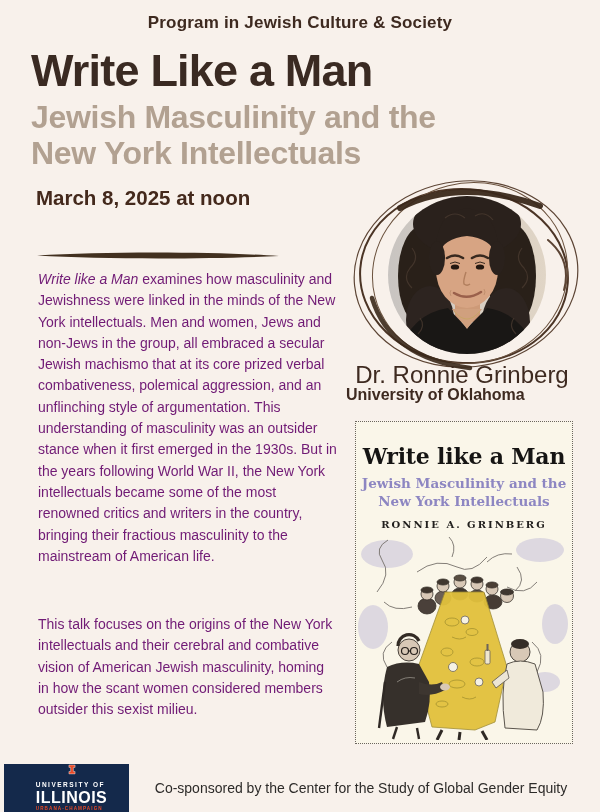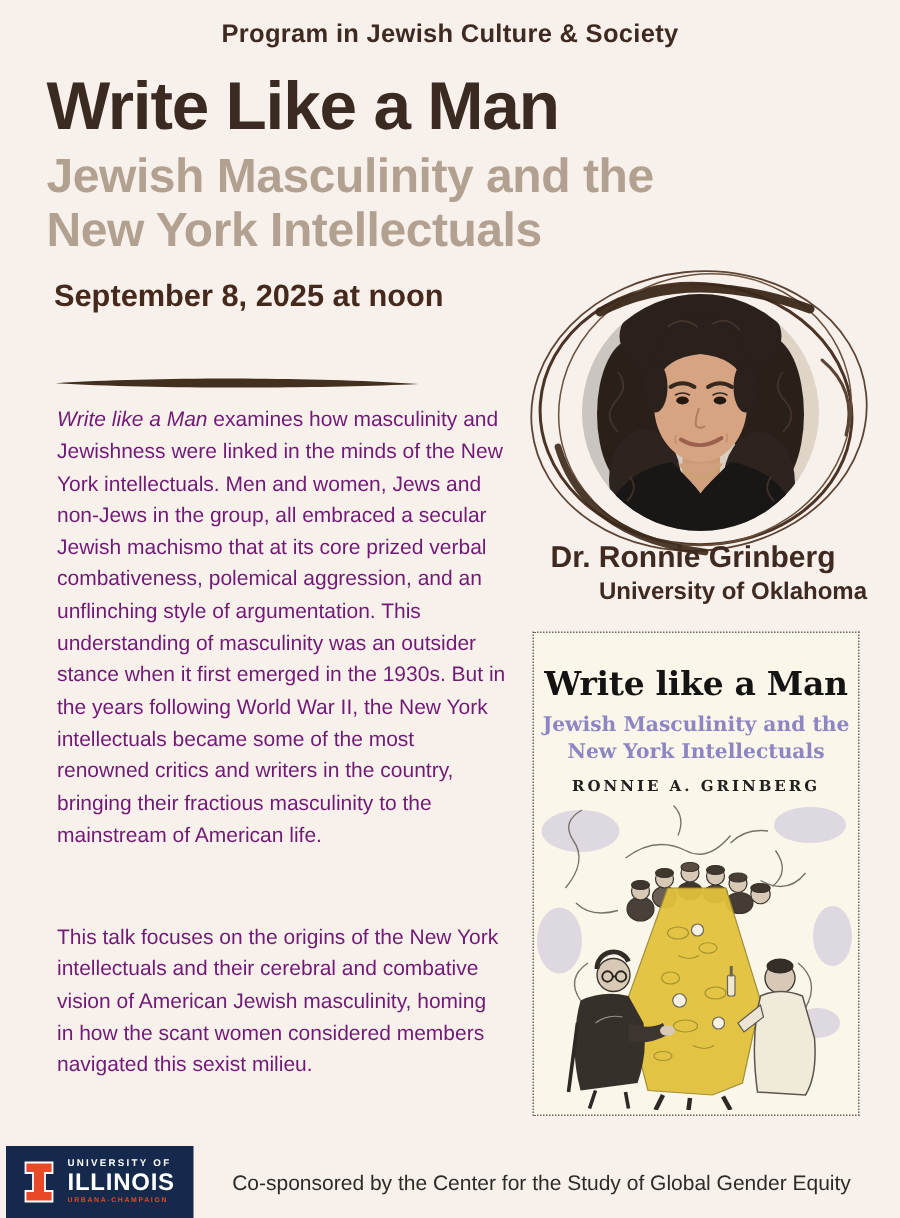--- a/index.html
+++ b/index.html
@@ -29,24 +29,24 @@
   .bodytext{
     position:absolute;left:35px;width:300px;font-size:14px;line-height:21.3px;
     color:#701a75;margin:3px;
   }
   .para1{top:266px;}
   .para2{top:611px;}
   .bodytext em{font-style:italic;}
   .photo-group{position:absolute;left:350px;top:178px;}
   .speaker-name{
     position:absolute;left:346px;top:361px;width:232px;text-align:center;
-    font-size:20px;font-weight:700;color:#3e2a20;
+    font-size:24px;font-weight:400;color:#3e2a20;
   }
   .speaker-affiliation{
-    position:absolute;left:346px;top:386px;width:232px;text-align:right;
+    position:absolute;left:346px;top:386px;width:232px;text-align:left;
     font-size:16px;font-weight:800;color:#3e2a20;
   }
   .book{
     position:absolute;left:355px;top:421px;width:218px;height:323px;
     box-sizing:border-box;background:#faf6e9;border:1.5px dotted #6b655e;
     text-align:center;
   }
   .book-title{
     margin-top:21px;font-family:"DejaVu Serif",serif;font-weight:700;
     font-size:22px;color:#151413;letter-spacing:-.2px;
@@ -57,21 +57,21 @@
   }
   .book-subtitle span{display:block;}
   .book-author{
     margin-top:9px;font-family:"DejaVu Serif",serif;font-weight:700;
     font-size:10px;letter-spacing:2px;color:#22201e;
   }
   .book-illustration{position:absolute;left:1px;bottom:3px;}
   .footer-logo{
     position:absolute;left:4px;top:764px;width:125px;height:48px;
     background:#14294b;display:flex;align-items:center;gap:7px;
-    padding-left:10px;box-sizing:border-box;
+    padding-left:10px;box-sizing:border-box;flex-direction:column;
   }
   .logo-text{display:flex;flex-direction:column;line-height:1;}
   .logo-line1{font-size:6.5px;font-weight:700;letter-spacing:1.5px;color:#ffffff;}
   .logo-line2{font-size:16px;font-weight:800;letter-spacing:.5px;color:#ffffff;margin-top:1.5px;}
   .logo-line3{font-size:4.6px;font-weight:700;letter-spacing:1.1px;color:#e84a27;margin-top:1.5px;}
   .cosponsor{
     position:absolute;left:135px;top:764px;width:452px;height:48px;
     display:flex;align-items:center;justify-content:center;
     font-size:14px;color:#2d2b29;white-space:nowrap;
   }
@@ -84,30 +84,30 @@
   <div class="program">Program in Jewish Culture &amp; Society</div>
 
   <div class="title">Write Like a Man</div>
 
   <div class="subtitle">
     <span>Jewish Masculinity and the</span>
     <span>New York Intellectuals</span>
   </div>
 
   <div class="when">
-    <span>September 8, 2025 at noon</span>
+    <span>March 8, 2025 at noon</span>
   </div>
 
   <svg class="divider" width="246" height="11" viewBox="0 0 246 11">
     <path d="M2,5.5 C70,1.2 180,1.4 244,6 C180,9 70,9.6 2,5.5 Z" fill="#42301f"></path>
   </svg>
 
   <p class="bodytext para1"><em>Write like a Man</em><span> examines how masculinity and Jewishness were linked in the minds of the New York intellectuals. Men and women, Jews and non-Jews in the group, all embraced a secular Jewish machismo that at its core prized verbal combativeness, polemical aggression, and an unflinching style of argumentation. This understanding of masculinity was an outsider stance when it first emerged in the 1930s. But in the years following World War II, the New York intellectuals became some of the most renowned critics and writers in the country, bringing their fractious masculinity to the mainstream of American life.</span></p>
 
-  <p class="bodytext para2">This talk focuses on the origins of the New York intellectuals and their cerebral and combative vision of American Jewish masculinity, homing in how the scant women considered members navigated this sexist milieu.</p>
+  <p class="bodytext para2">This talk focuses on the origins of the New York intellectuals and their cerebral and combative vision of American Jewish masculinity, homing in how the scant women considered members outsider this sexist milieu.</p>
 
   <svg class="photo-group" width="232" height="196" viewBox="0 0 232 196">
     <defs>
       <clipPath id="pc">
           <circle cx="117" cy="97" r="79"></circle>
         </clipPath>
       <linearGradient id="pbg" x1="0" y1="0" x2="1" y2="0">
         <stop offset="0" stop-color="#c8c4c1"></stop>
         <stop offset="0.55" stop-color="#d8cec2"></stop>
         <stop offset="1" stop-color="#e0d5c6"></stop>

